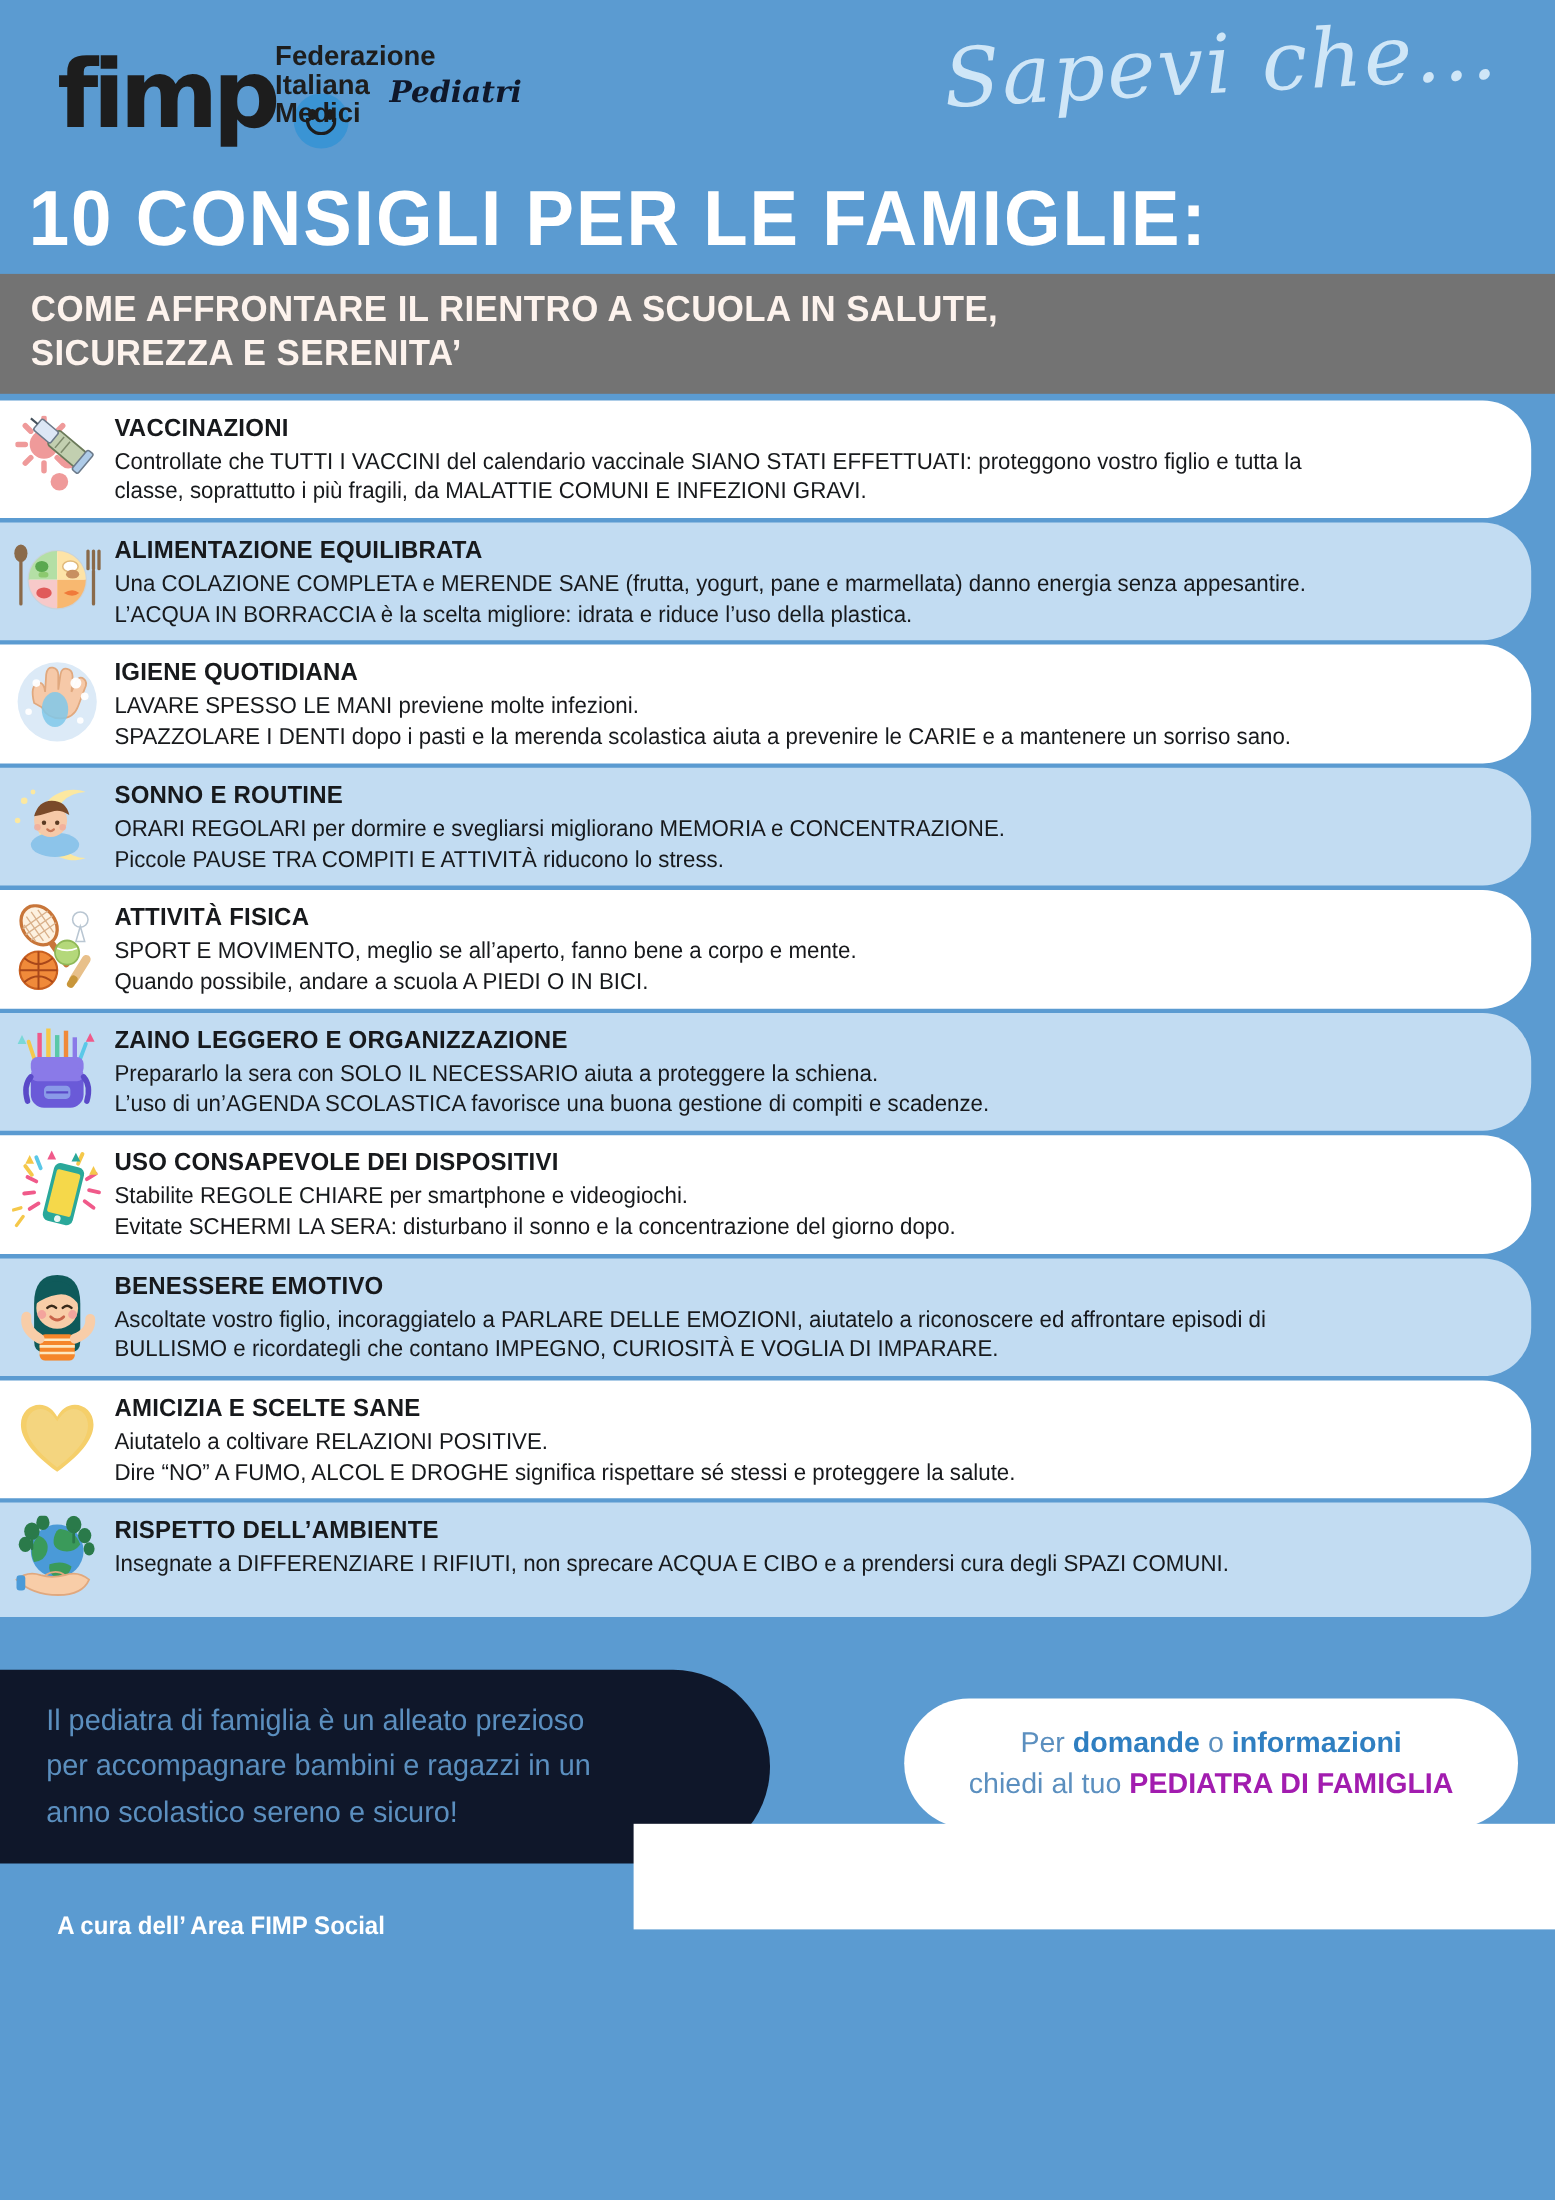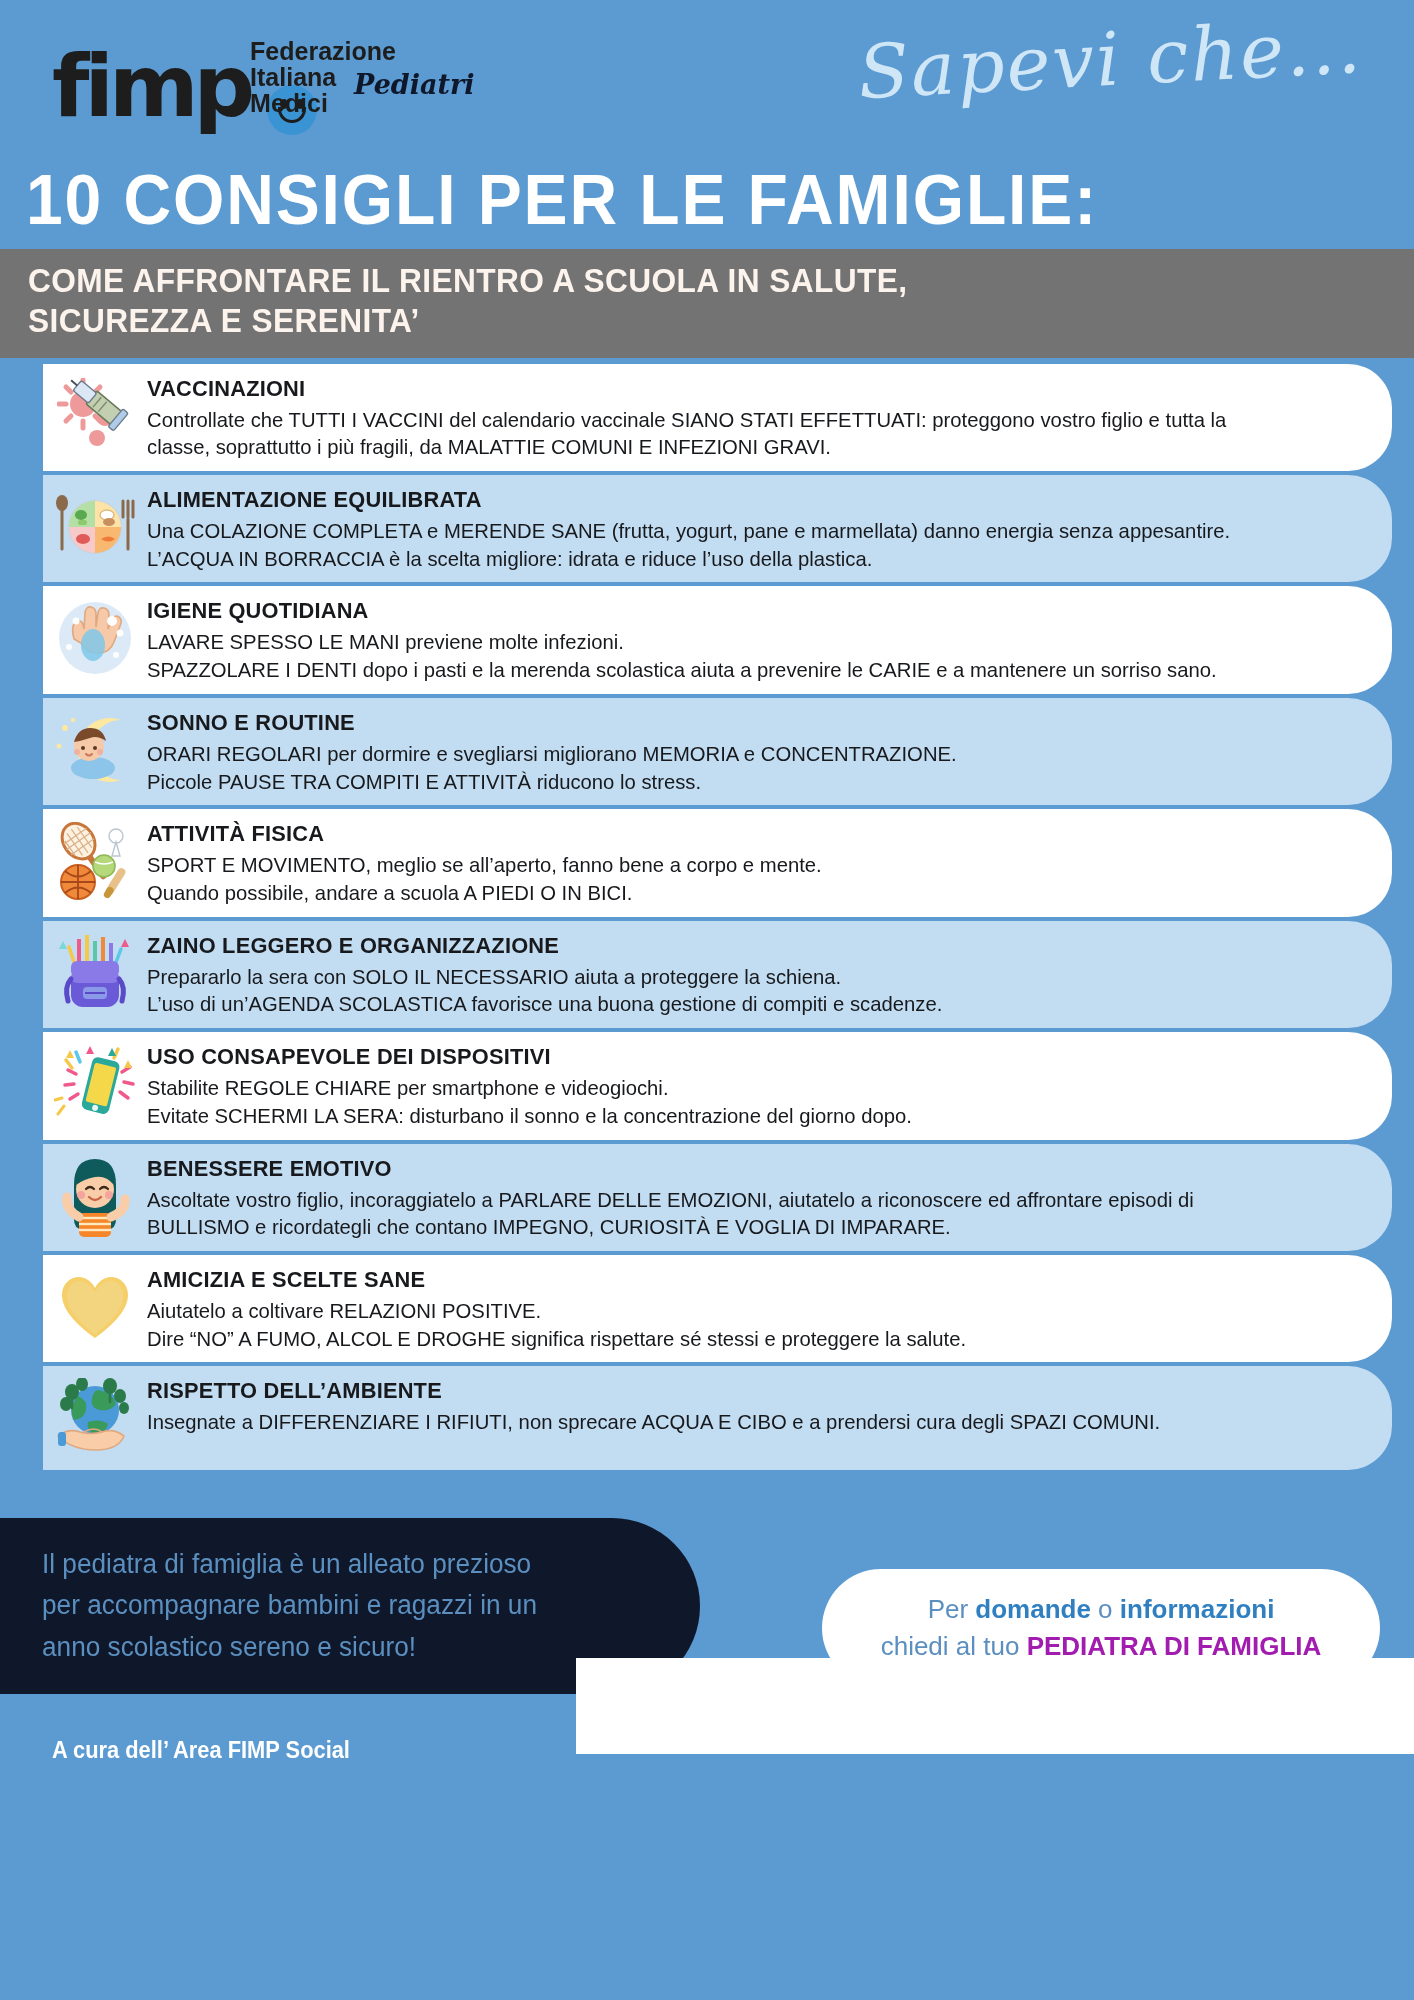--- a/index.html
+++ b/index.html
@@ -78,21 +78,21 @@
   }
   .band-red div {
     font-family:"Liberation Sans", sans-serif;
     font-weight:bold; color:#fdf3ed;
     font-size:33px; line-height:1.22;
     letter-spacing:0.4px;
     transform:scaleX(0.96); transform-origin:left center;
   }
 
   
-  .cards { padding:6px 0 0 0;margin-left:43px; }
+  .cards { padding:6px 0 0 0; }
   .card {
     position:relative;
     display:flex; align-items:flex-start;
     border-radius:0 44px 44px 0;
     margin:0 22px 4px 0;
     padding:8px 18px 10px 0;
     min-height:88px;
   }
   .card.white { background:#ffffff; }
   .card.tint  { background:#c2dcf2; }
@@ -131,21 +131,20 @@
   .quote-bubble p {
     font-family:"Liberation Sans", sans-serif;
     font-size:27px; line-height:1.52; color:#5b8fbf;
     transform:scaleX(0.97); transform-origin:left center;
   }
   .contact-bubble {
     position:absolute; right:34px; top:44px;
     width:558px; padding:22px 26px;
     background:#ffffff; border-radius:60px;
     text-align:center;
-    margin-top:25px;
   }
   .contact-bubble p {
     font-family:"Liberation Sans", sans-serif;
     font-size:26px; line-height:1.42; color:#5b8fbf;
   }
   .contact-bubble b.blue { color:#2f7fc1; font-weight:bold; }
   .contact-bubble b.red  { color:#a21caf; font-weight:bold; }
 
   .credit {
     position:absolute; left:52px; bottom:66px;

